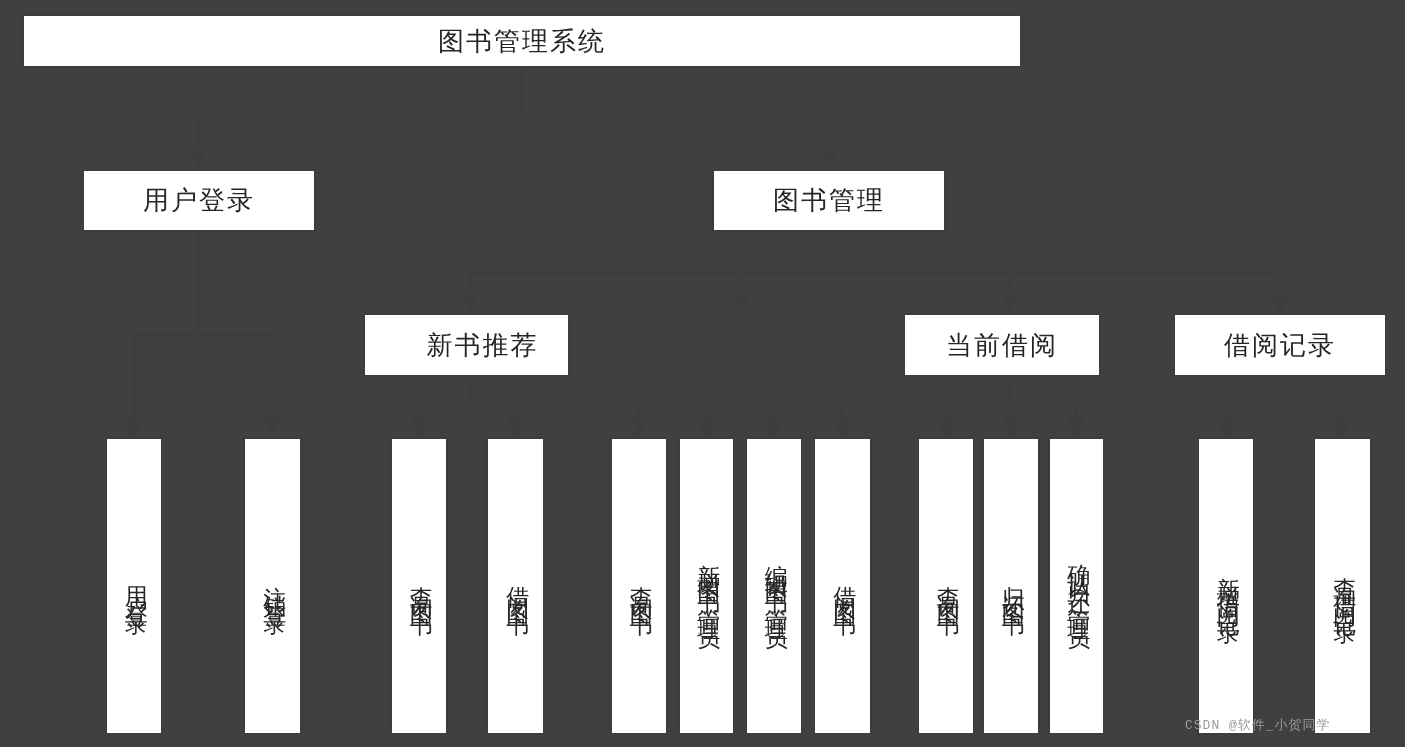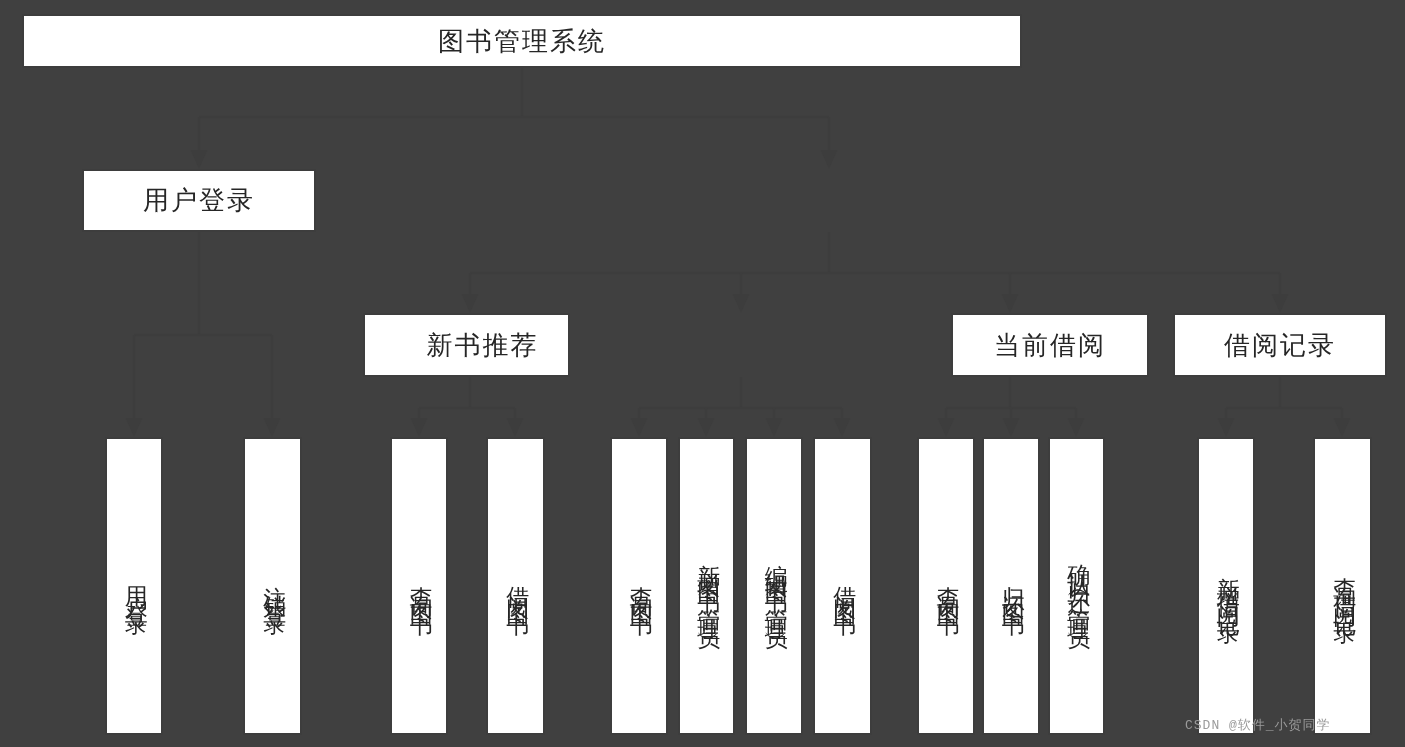--- a/index.html
+++ b/index.html
@@ -127,25 +127,28 @@
     </g>
   </svg>
 
   <div class="node" style="left:22px; top:14px; width:1000px; height:54px;">
     <span class="hlabel">图书管理系统</span>
   </div>
 
   <div class="node" style="left:82px; top:169px; width:234px; height:63px;">
     <span class="hlabel">用户登录</span>
   </div>
+  <div class="node" style="left:712px; top:169px; width:234px; height:63px;">
+    <span class="hlabel">图书管理</span>
+  </div>
 
   <div class="node" style="left:363px; top:313px; width:207px; height:64px;padding-left:32px;">
     <span class="hlabel">新书推荐</span>
   </div>
-  <div class="node" style="left:951px; top:313px; width:198px; height:64px;">
+  <div class="node" style="left:903px; top:313px; width:198px; height:64px;">
     <span class="hlabel">当前借阅</span>
   </div>
   <div class="node" style="left:1173px; top:313px; width:214px; height:64px;">
     <span class="hlabel">借阅记录</span>
   </div>
 
   <div class="node vleaf" style="left:105px; top:437px; width:58px; height:298px;">
     <span>用户登录</span>
   </div>
   <div class="node vleaf" style="left:243px; top:437px; width:59px; height:298px;">

